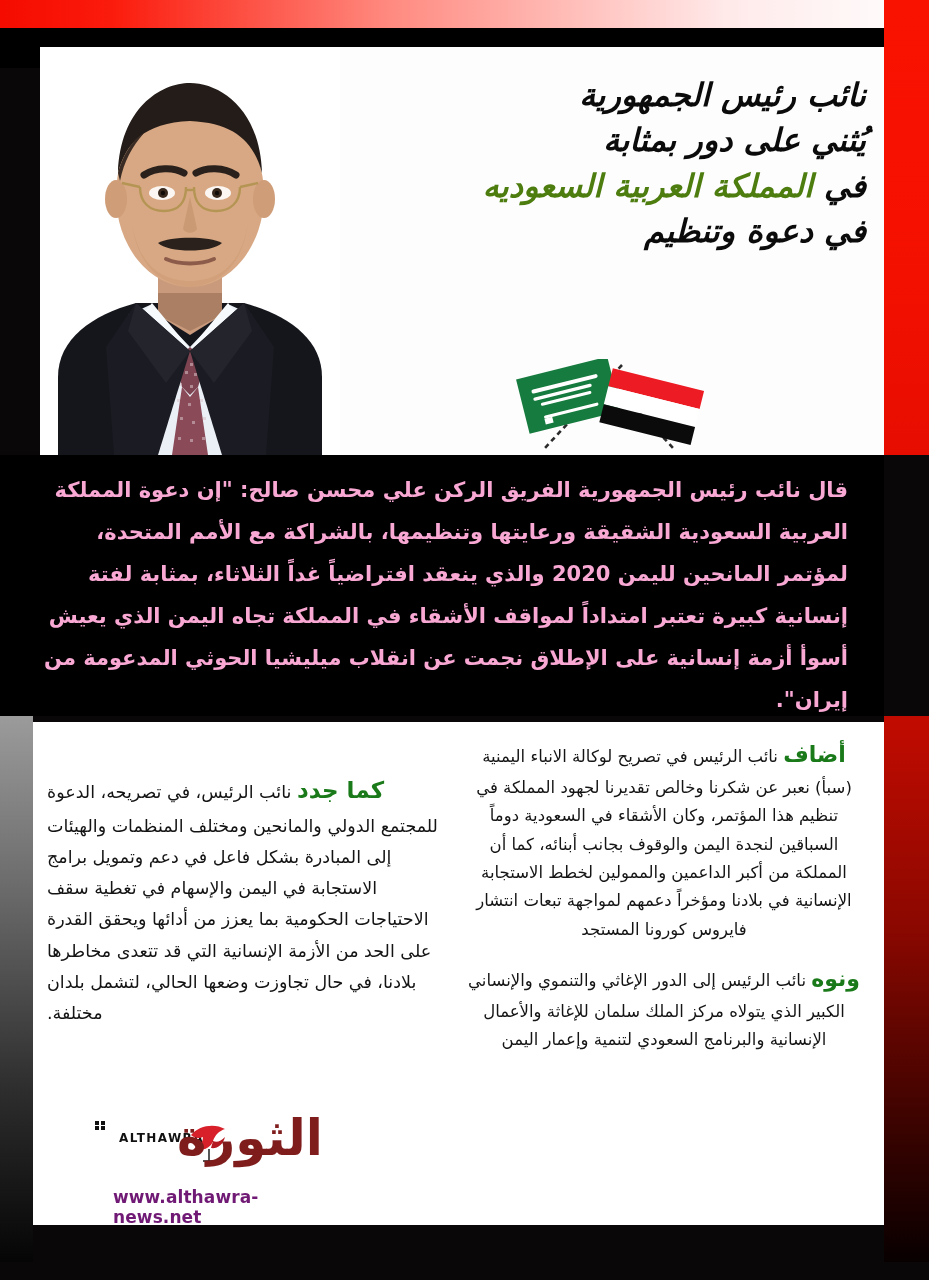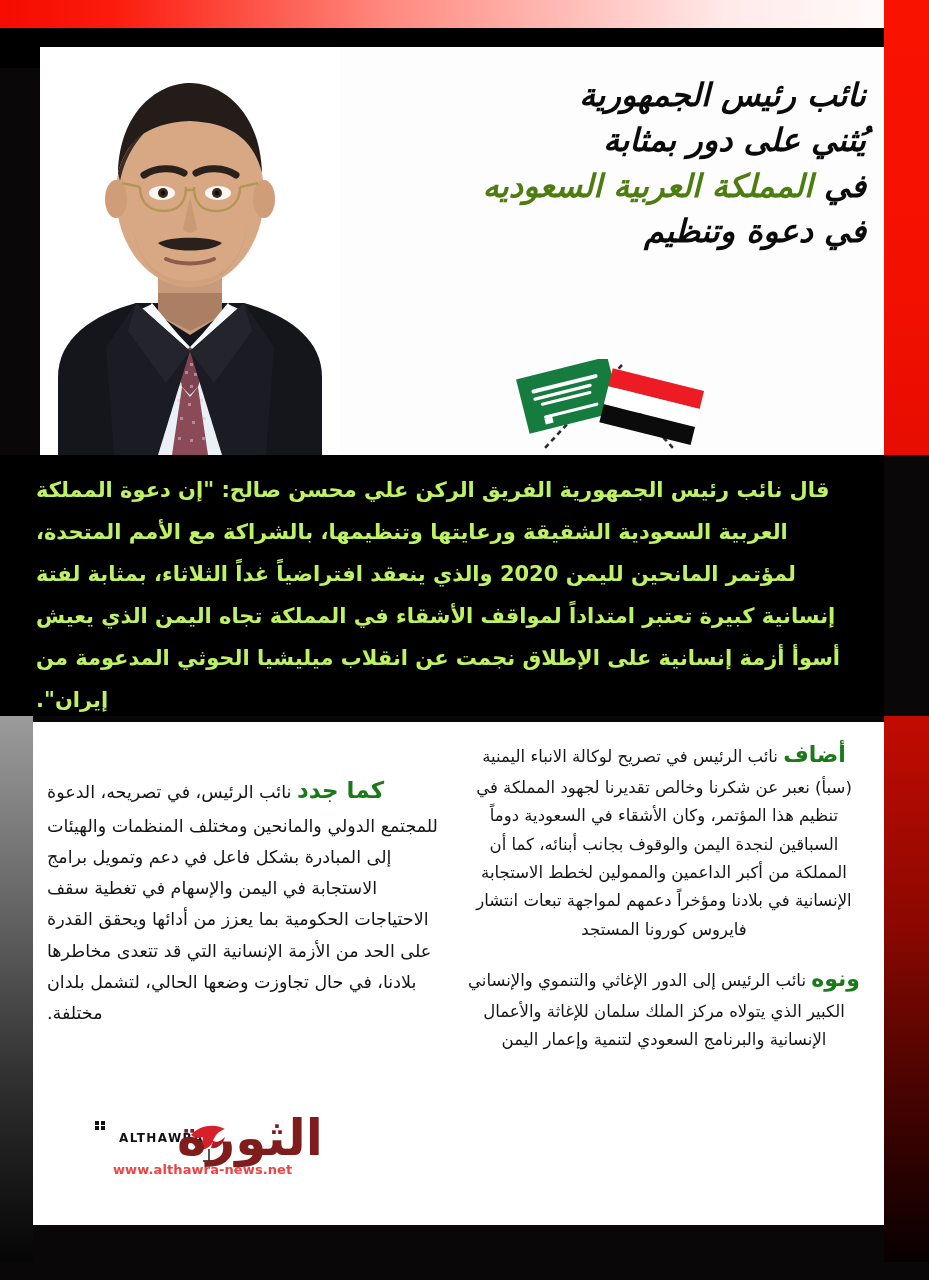--- a/index.html
+++ b/index.html
@@ -59,22 +59,22 @@
 
   .flags{position:absolute;right:170px;bottom:4px;width:210px;height:92px;}
 
   
   .quote-band{
     position:absolute;left:0;top:455px;width:884px;height:261px;
     background:#000;
   }
   .quote-text{
     position:absolute;right:36px;top:14px;width:812px;
-    direction:rtl;text-align:left;
-    color:#bef264;font-size:21px;line-height:2.0;
+    direction:rtl;text-align:right;
+    color:#f9a8d4;font-size:21px;line-height:2.0;
     font-weight:600;
   }
 
   
   .lower-card{
     position:absolute;left:33px;top:722px;width:851px;height:503px;
     background:#ffffff;
   }
   .cols{position:absolute;inset:0;}
   .col{
@@ -101,22 +101,22 @@
     font-family:"DejaVu Sans","Liberation Sans",sans-serif;
     letter-spacing:-1px;line-height:1;
   }
   .logo-en{
     position:absolute;left:26px;top:2px;
     font-size:12px;letter-spacing:1.4px;color:#111;font-weight:bold;margin-top:14px;
   }
   .logo-dots{position:absolute;left:2px;top:1px;}
   .logo-bird{position:absolute;left:92px;top:4px;}
   .logo-url{
-    position:absolute;left:20px;top:47px;
-    font-size:13px;color:#ef4444;font-weight:bold;letter-spacing:0.1px;
+    position:absolute;left:20px;top:72px;
+    font-size:17px;color:#701a75;font-weight:bold;letter-spacing:0.1px;
   }
 </style>
 </head>
 <body>
 
 <div class="poster">
 
   <div class="top-gradient"></div>
   <div class="black-shelf"></div>
   <div class="red-band-top"></div>

